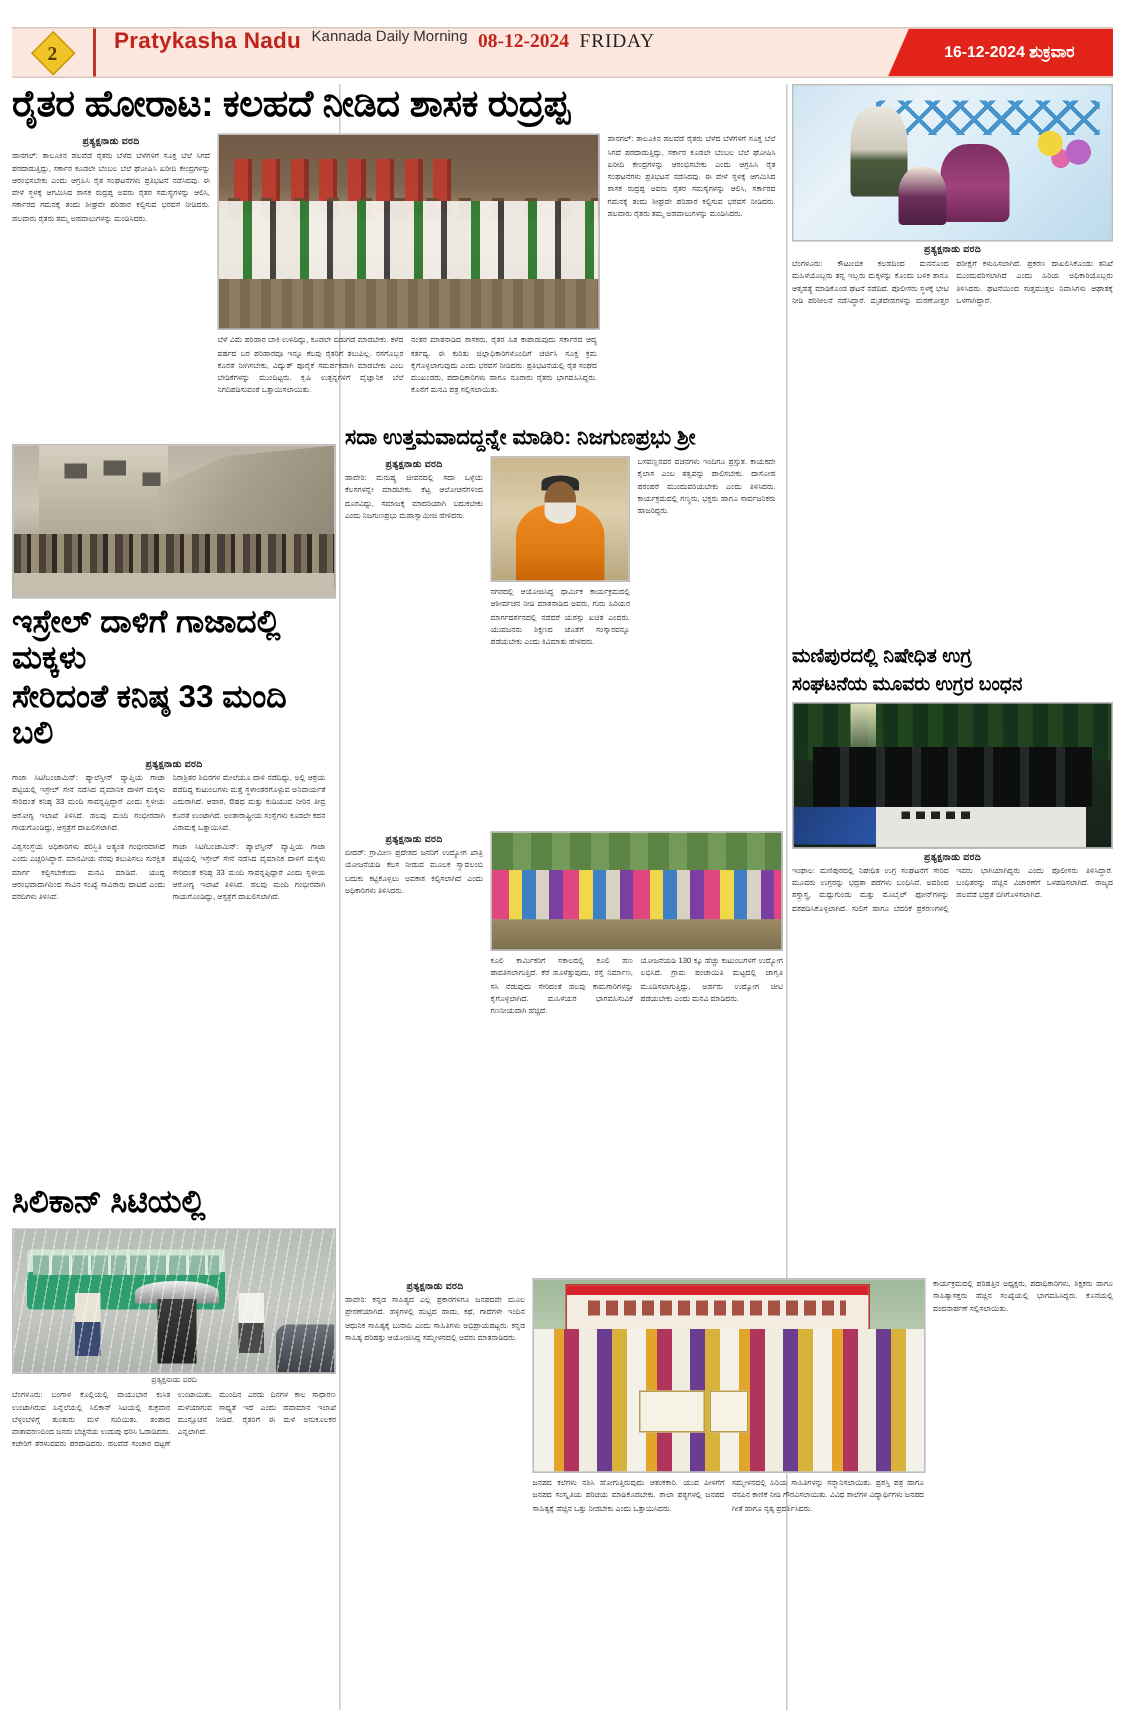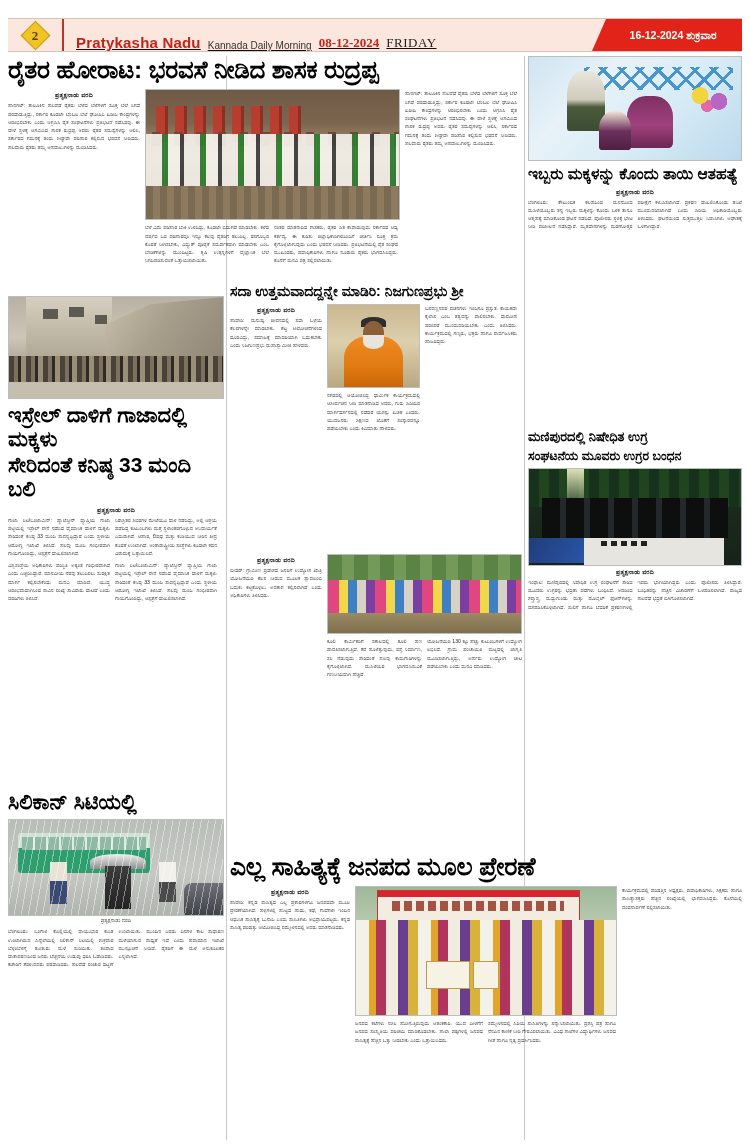--- a/index.html
+++ b/index.html
@@ -26,21 +26,21 @@
     border-right:2px solid #b8362a; position:relative;
   }
   .diamond {
     width:21px; height:21px; background:#f0c327; transform:rotate(45deg);
     border:1px solid #c89a10; display:flex; align-items:center; justify-content:center;
   }
   .diamond span {
     transform:rotate(-45deg); font-weight:bold; font-size:13px; color:#5a3c00;
     font-family:"Liberation Serif", serif;
   }
-  .mh-title { display:flex; align-items:flex-end; padding-left:12px; gap:7px; flex:0 0 auto;text-decoration:underline; }
+  .mh-title { display:flex; align-items:flex-start; padding-left:12px; gap:7px; flex:0 0 auto; }
   .mh-name { color:#c0241b; font-weight:bold; font-size:15px; letter-spacing:.2px; }
   .mh-sub { color:#333; font-size:10px; }
   .mh-date { color:#c0241b; font-weight:bold; font-size:13px; font-family:"Liberation Serif", serif; }
   .mh-day { color:#222; font-size:13px; font-family:"Liberation Serif", serif; letter-spacing:.5px; }
   .mh-spacer { flex:1 1 auto; }
   .mh-kan { display:flex; align-items:center; color:#c0241b; font-weight:bold; font-size:12px; padding-right:10px; }
   .mh-redbar {
     background:#e2231a; color:#fff; font-weight:bold; font-size:10.5px;
     display:flex; align-items:center; justify-content:center;
     width:150px; clip-path:polygon(14px 0,100% 0,100% 100%,0 100%);
@@ -216,21 +216,21 @@
     <div class="mh-spacer"></div>
     <div class="mh-redbar">16-12-2024 ಶುಕ್ರವಾರ</div>
   </div>
 
   <div class="grid">
 
     <div class="vrule" style="left:218px;"></div>
     <div class="vrule" style="left:516px;"></div>
 
     <div style="position:absolute;left:0;top:0;width:514px;">
-      <div class="hl-main">ರೈತರ ಹೋರಾಟ: ಭರವಸೆ ನೀಡಿದ ಶಾಸಕ ರುದ್ರಪ್ಪ</div>
+      <div class="hl-main">ರೈತರ ಹೋರಾಟ: ಕಲಹದೆ ನೀಡಿದ ಶಾಸಕ ರುದ್ರಪ್ಪ</div>
 
       <div style="display:flex;gap:5px;">
         <div style="width:132px;">
           <div class="byline">ಪ್ರತ್ಯಕ್ಷನಾಡು ವರದಿ</div>
           <div class="body">ಹಾನಗಲ್: ತಾಲೂಕಿನ ಹಲವೆಡೆ ರೈತರು ಬೆಳೆದ ಬೆಳೆಗಳಿಗೆ ಸೂಕ್ತ ಬೆಲೆ ಸಿಗದೆ ಪರದಾಡುತ್ತಿದ್ದು, ಸರ್ಕಾರ ಕೂಡಲೇ ಬೆಂಬಲ ಬೆಲೆ ಘೋಷಿಸಿ ಖರೀದಿ ಕೇಂದ್ರಗಳನ್ನು ಆರಂಭಿಸಬೇಕು ಎಂದು ಆಗ್ರಹಿಸಿ ರೈತ ಸಂಘಟನೆಗಳು ಪ್ರತಿಭಟನೆ ನಡೆಸಿದವು. ಈ ವೇಳೆ ಸ್ಥಳಕ್ಕೆ ಆಗಮಿಸಿದ ಶಾಸಕ ರುದ್ರಪ್ಪ ಅವರು ರೈತರ ಸಮಸ್ಯೆಗಳನ್ನು ಆಲಿಸಿ, ಸರ್ಕಾರದ ಗಮನಕ್ಕೆ ತಂದು ಶೀಘ್ರವೇ ಪರಿಹಾರ ಕಲ್ಪಿಸುವ ಭರವಸೆ ನೀಡಿದರು. ಹಲವಾರು ರೈತರು ತಮ್ಮ ಅಹವಾಲುಗಳನ್ನು ಮಂಡಿಸಿದರು.</div>
         </div>
         <div style="width:255px;">
           <div class="photo" style="height:131px;">
             <div class="ph-meeting" style="position:absolute;inset:0;">
               <div class="chairs"></div>
@@ -253,21 +253,20 @@
     <div class="col colR" style="top:0;">
       <div class="photo" style="height:105px;">
         <div class="ph-family" style="position:absolute;inset:0;">
           <div class="rail"></div>
             <div class="dad"></div>
             <div class="mom"></div>
           <div class="kid"></div>
             <div class="flowers"></div>
         </div>
       </div>
-      <div class="hl-med">ಇಬ್ಬರು ಮಕ್ಕಳನ್ನು ಕೊಂದು ತಾಯಿ ಆತಹತ್ಯೆ</div>
       <div class="byline">ಪ್ರತ್ಯಕ್ಷನಾಡು ವರದಿ</div>
       <div class="body cols2" style="height:230px;">ಬೆಂಗಳೂರು: ಕೌಟುಂಬಿಕ ಕಲಹದಿಂದ ಮನನೊಂದ ಮಹಿಳೆಯೊಬ್ಬರು ತನ್ನ ಇಬ್ಬರು ಮಕ್ಕಳನ್ನು ಕೊಂದು ಬಳಿಕ ತಾನೂ ಆತ್ಮಹತ್ಯೆ ಮಾಡಿಕೊಂಡ ಘಟನೆ ನಡೆದಿದೆ. ಪೊಲೀಸರು ಸ್ಥಳಕ್ಕೆ ಭೇಟಿ ನೀಡಿ ಪರಿಶೀಲನೆ ನಡೆಸಿದ್ದಾರೆ. ಮೃತದೇಹಗಳನ್ನು ಮರಣೋತ್ತರ ಪರೀಕ್ಷೆಗೆ ಕಳುಹಿಸಲಾಗಿದೆ. ಪ್ರಕರಣ ದಾಖಲಿಸಿಕೊಂಡು ತನಿಖೆ ಮುಂದುವರಿಸಲಾಗಿದೆ ಎಂದು ಹಿರಿಯ ಅಧಿಕಾರಿಯೊಬ್ಬರು ತಿಳಿಸಿದರು. ಘಟನೆಯಿಂದ ಸುತ್ತಮುತ್ತಲ ನಿವಾಸಿಗಳು ಆಘಾತಕ್ಕೆ ಒಳಗಾಗಿದ್ದಾರೆ.</div>
     </div>
 
     <div class="col colL" style="top:240px;">
       <div class="photo" style="height:103px;">
         <div class="ph-rubble" style="position:absolute;inset:0;">
           <div class="bldg2"></div>
             <div class="bldg"></div>
           <div class="win" style="left:16%;top:12%;width:7%;height:10%"></div>
@@ -368,21 +367,20 @@
             <div class="p2"></div>
             <div class="p3"></div>
           <div class="streaks"></div>
         </div>
       </div>
       <div class="cap">ಪ್ರತ್ಯಕ್ಷನಾಡು ವರದಿ</div>
       <div class="body cols2" style="height:170px;">ಬೆಂಗಳೂರು: ಬಂಗಾಳ ಕೊಲ್ಲಿಯಲ್ಲಿ ವಾಯುಭಾರ ಕುಸಿತ ಉಂಟಾಗಿರುವ ಹಿನ್ನೆಲೆಯಲ್ಲಿ ಸಿಲಿಕಾನ್ ಸಿಟಿಯಲ್ಲಿ ಶುಕ್ರವಾರ ಬೆಳ್ಳಂಬೆಳಿಗ್ಗೆ ತುಂತುರು ಮಳೆ ಸುರಿಯಿತು. ತಂಪಾದ ವಾತಾವರಣದಿಂದ ಜನರು ಬೆಚ್ಚನೆಯ ಉಡುಪು ಧರಿಸಿ ಓಡಾಡಿದರು. ಕಚೇರಿಗೆ ತೆರಳುವವರು ಪರದಾಡಿದರು. ಹಲವೆಡೆ ಸಂಚಾರ ದಟ್ಟಣೆ ಉಂಟಾಯಿತು. ಮುಂದಿನ ಎರಡು ದಿನಗಳ ಕಾಲ ಸಾಧಾರಣ ಮಳೆಯಾಗುವ ಸಾಧ್ಯತೆ ಇದೆ ಎಂದು ಹವಾಮಾನ ಇಲಾಖೆ ಮುನ್ಸೂಚನೆ ನೀಡಿದೆ. ರೈತರಿಗೆ ಈ ಮಳೆ ಅನುಕೂಲಕರ ಎನ್ನಲಾಗಿದೆ.</div>
     </div>
 
     <div style="position:absolute;left:222px;top:796px;width:512px;">
-      <div class="hl-main" style="font-size:25px;">ಎಲ್ಲ ಸಾಹಿತ್ಯಕ್ಕೆ ಜನಪದ ಮೂಲ ಪ್ರೇರಣೆ</div>
       <div style="display:flex;gap:5px;">
         <div style="width:120px;">
           <div class="byline">ಪ್ರತ್ಯಕ್ಷನಾಡು ವರದಿ</div>
           <div class="body">ಹಾವೇರಿ: ಕನ್ನಡ ಸಾಹಿತ್ಯದ ಎಲ್ಲ ಪ್ರಕಾರಗಳಿಗೂ ಜನಪದವೇ ಮೂಲ ಪ್ರೇರಣೆಯಾಗಿದೆ. ಹಳ್ಳಿಗಳಲ್ಲಿ ಹುಟ್ಟಿದ ಹಾಡು, ಕಥೆ, ಗಾದೆಗಳೇ ಇಂದಿನ ಆಧುನಿಕ ಸಾಹಿತ್ಯಕ್ಕೆ ಬುನಾದಿ ಎಂದು ಸಾಹಿತಿಗಳು ಅಭಿಪ್ರಾಯಪಟ್ಟರು. ಕನ್ನಡ ಸಾಹಿತ್ಯ ಪರಿಷತ್ತು ಆಯೋಜಿಸಿದ್ದ ಸಮ್ಮೇಳನದಲ್ಲಿ ಅವರು ಮಾತನಾಡಿದರು.</div>
         </div>
         <div style="width:262px;">
           <div class="photo" style="height:130px;">
             <div class="ph-award" style="position:absolute;inset:0;">
               <div class="banner"></div>
                 <div class="btxt"></div>

